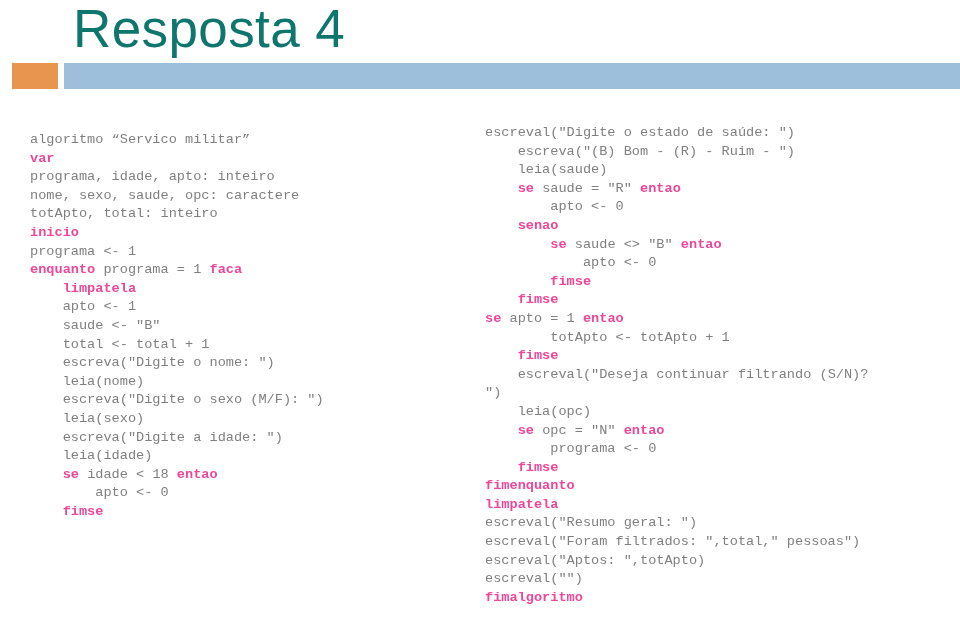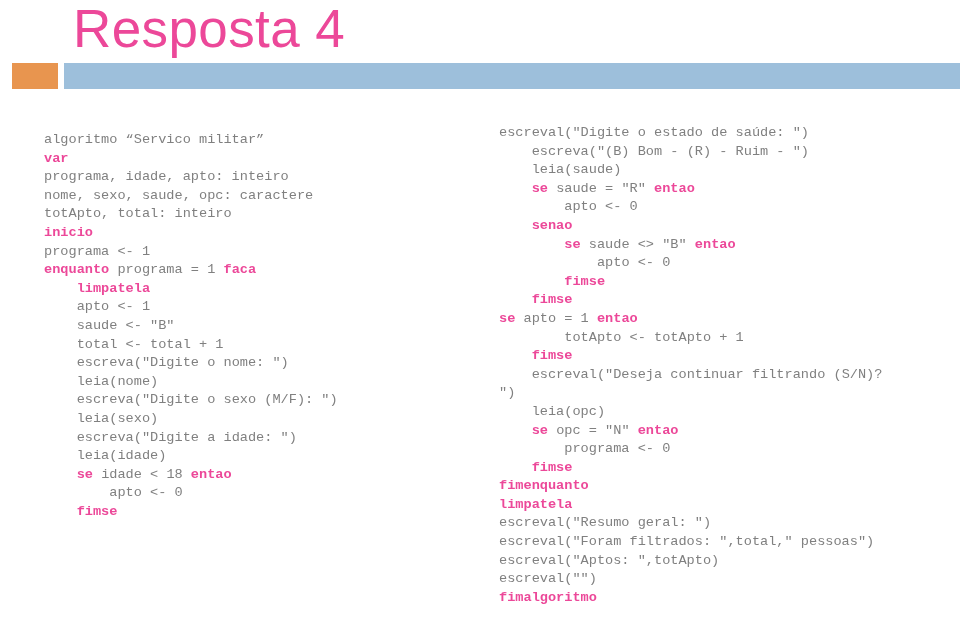--- a/index.html
+++ b/index.html
@@ -17,21 +17,21 @@
 
   
   #slide-title {
     position: absolute;
     left: 73px;
     top: -1px;
     font-family: "Liberation Sans", sans-serif;
     font-size: 53px;
     font-weight: 300;
     letter-spacing: 0.4px;
-    color: #ec4899;
+    color: #0f766e;
     white-space: nowrap;
     line-height: 60px;
   }
 
   
   #title-rule {
     position: absolute;
     left: 0;
     top: 63px;
     width: 960px;
@@ -55,21 +55,20 @@
   }
 
   
   .code-col {
     position: absolute;
     font-family: "Liberation Mono", "DejaVu Sans Mono", monospace;
     font-size: 13.6px;
     line-height: 18.6px;
     color: #808080;
     white-space: pre;
-    margin-left: 14px;
   }
   #code-left  { left: 30px;  top: 131px; }
   #code-right { left: 485px; top: 124px; }
 
   .code-line { white-space: pre; }
   .kw {
     color: #ec4899;
     font-weight: bold;
   }
 </style>

